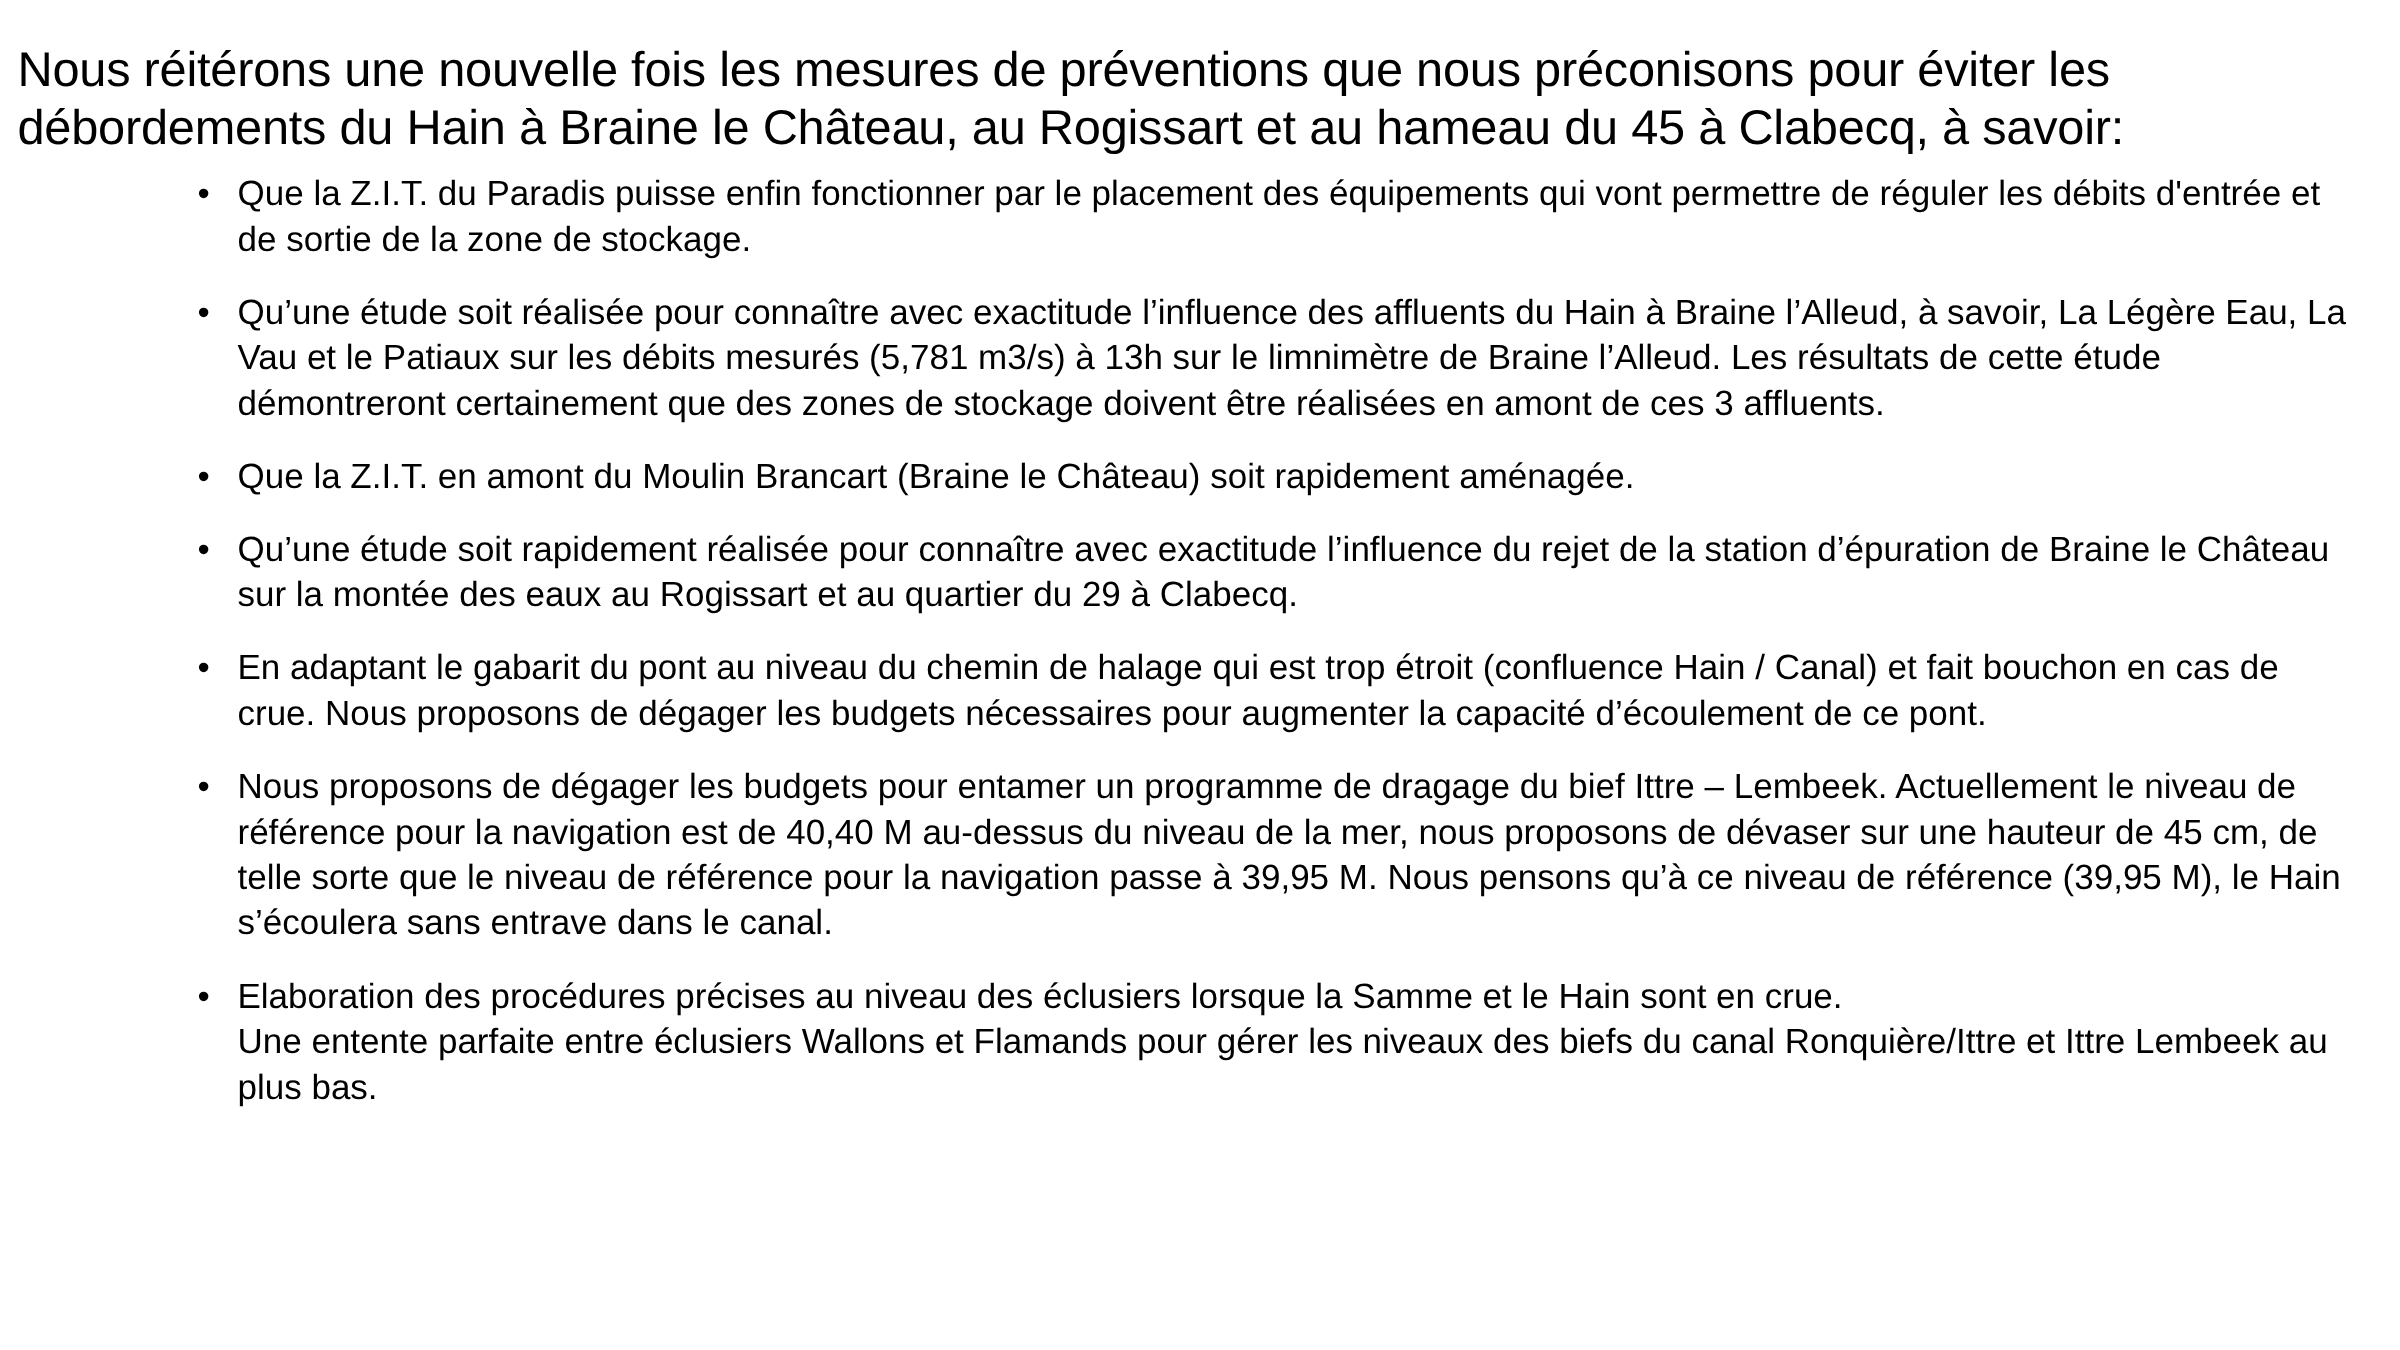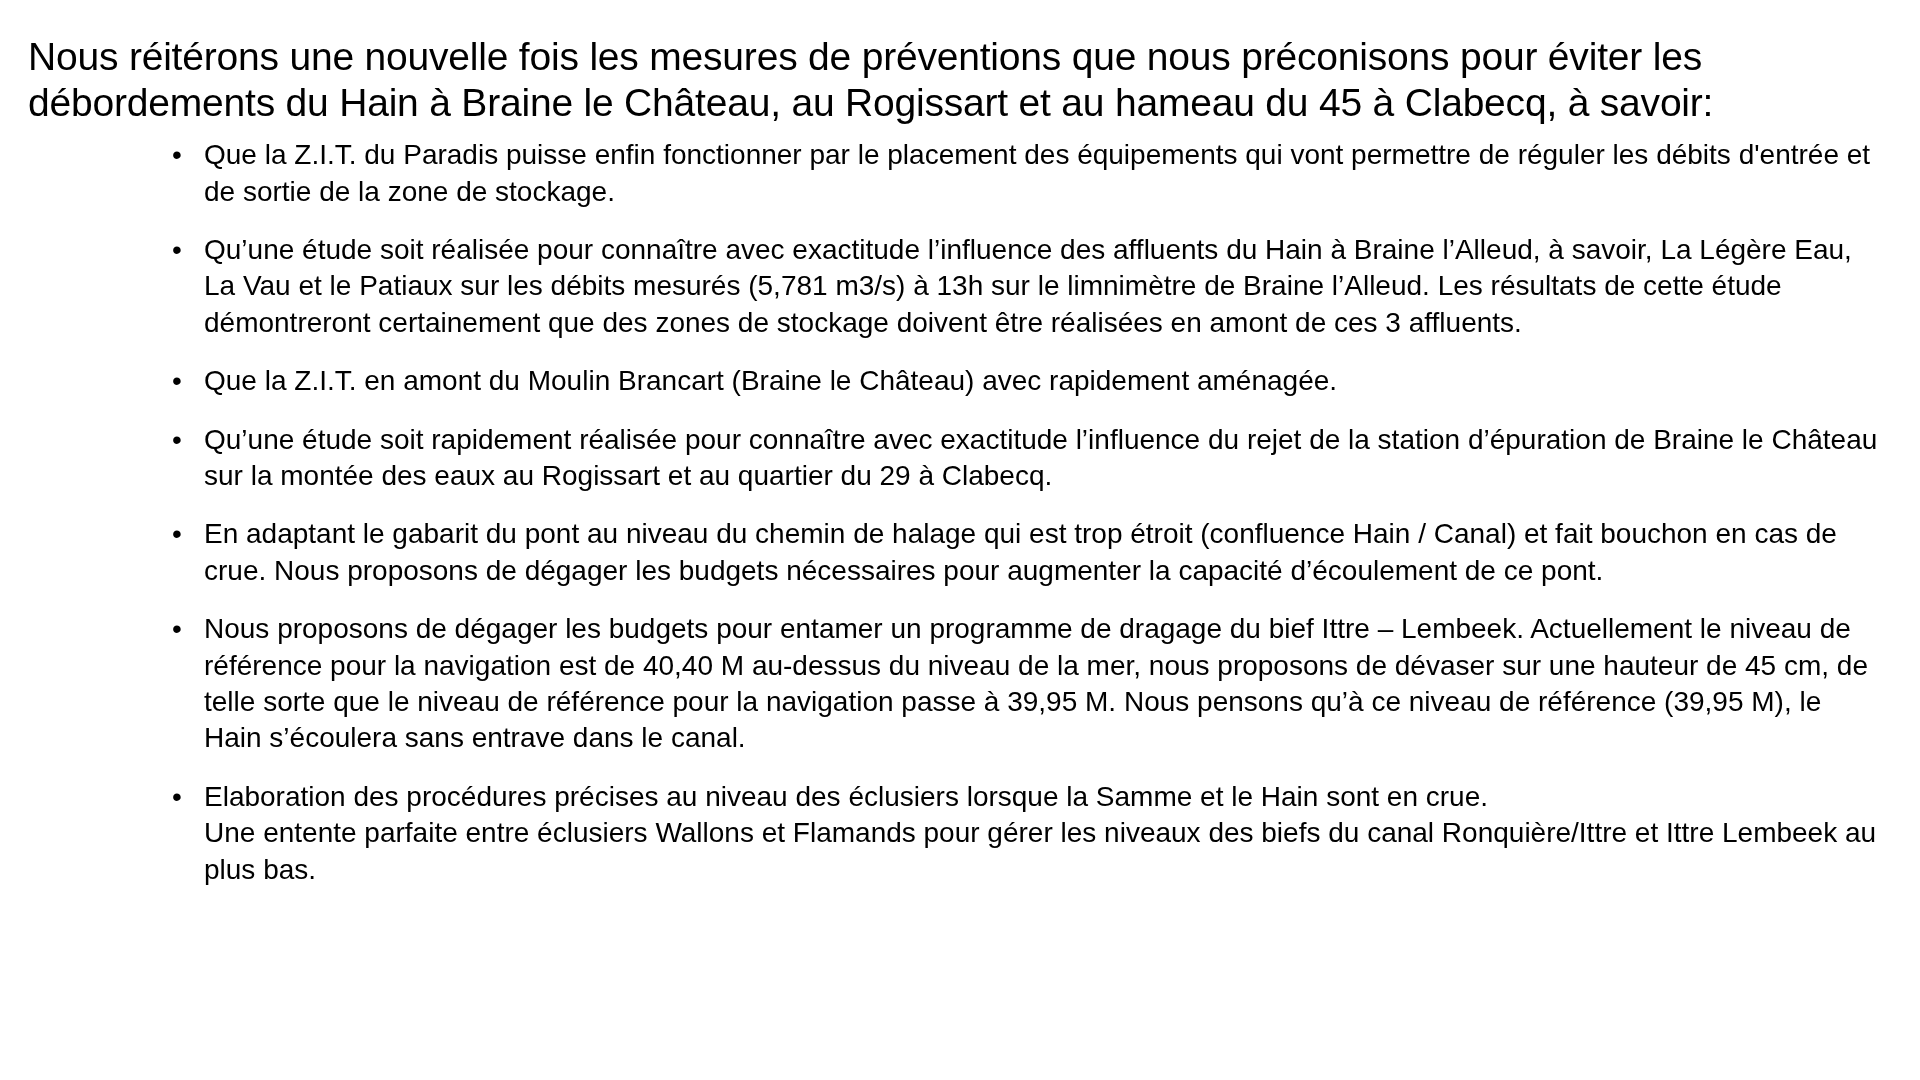--- a/index.html
+++ b/index.html
@@ -11,21 +11,21 @@
     width: 1920px;
     height: 1080px;
     overflow: hidden;
     font-family: "Liberation Sans", sans-serif;
     color: #000000;
   }
   .slide {
     box-sizing: border-box;
     width: 1920px;
     height: 952px;
-    padding: 34px 40px 0 24px;
+    padding: 34px 40px 0 10px;
     background: #ffffff;
   }
   .slide-title {
     font-size: 39px;
     line-height: 1.17;
     font-weight: 400;
     letter-spacing: -0.2px;
     color: #000000;
     margin: 0 0 12px 0;
     padding-left: 4px;
@@ -74,21 +74,21 @@
       <span class="bullet-text">Que la Z.I.T. du Paradis puisse enfin fonctionner par le placement des équipements qui vont permettre de réguler les débits d'entrée et de sortie de la zone de stockage.</span>
     </li>
 
     <li class="bullet-item">
       <span class="bullet-dot">•</span>
       <span class="bullet-text">Qu’une étude soit réalisée pour connaître avec exactitude l’influence des affluents du Hain à Braine l’Alleud, à savoir, La Légère Eau, La Vau et le Patiaux sur les débits mesurés (5,781 m3/s) à 13h sur le limnimètre de Braine l’Alleud. Les résultats de cette étude démontreront certainement que des zones de stockage doivent être réalisées en amont de ces 3 affluents.</span>
     </li>
 
     <li class="bullet-item">
       <span class="bullet-dot">•</span>
-      <span class="bullet-text">Que la Z.I.T. en amont du Moulin Brancart (Braine le Château) avec rapidement aménagée.</span>
+      <span class="bullet-text">Que la Z.I.T. en amont du Moulin Brancart (Braine le Château) soit rapidement aménagée.</span>
     </li>
 
     <li class="bullet-item">
       <span class="bullet-dot">•</span>
       <span class="bullet-text">Qu’une étude soit rapidement réalisée pour connaître avec exactitude l’influence du rejet de la station d’épuration de Braine le Château sur la montée des eaux au Rogissart et au quartier du 29 à Clabecq.</span>
     </li>
 
     <li class="bullet-item">
       <span class="bullet-dot">•</span>
       <span class="bullet-text">En adaptant le gabarit du pont au niveau du chemin de halage qui est trop étroit (confluence Hain / Canal) et fait bouchon en cas de crue. Nous proposons de dégager les budgets nécessaires pour augmenter la capacité d’écoulement de ce pont.</span>

